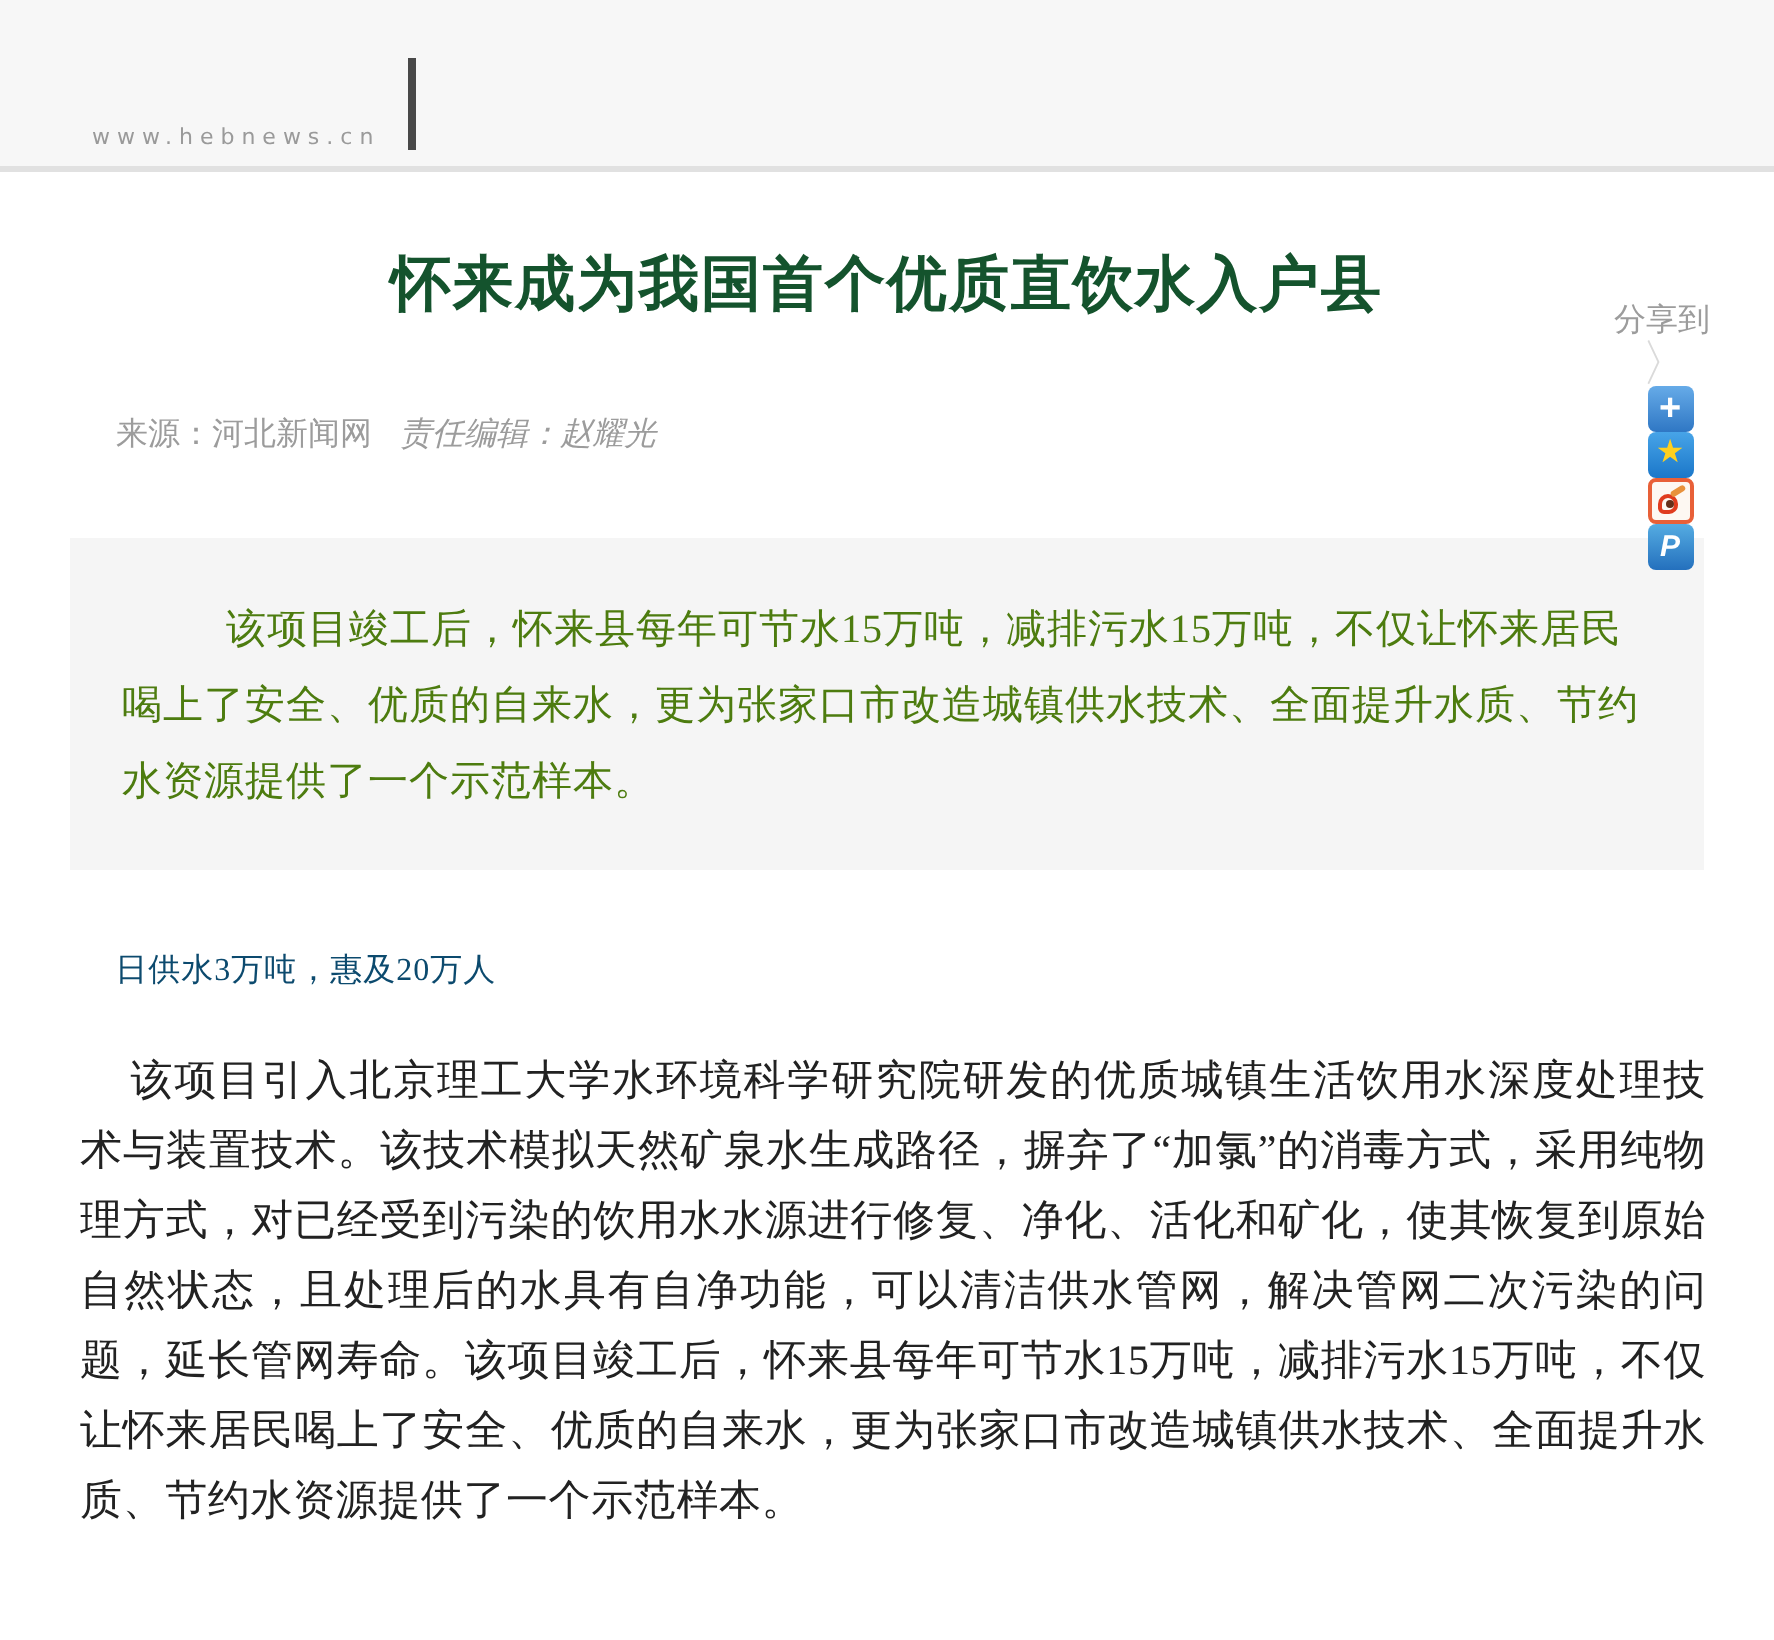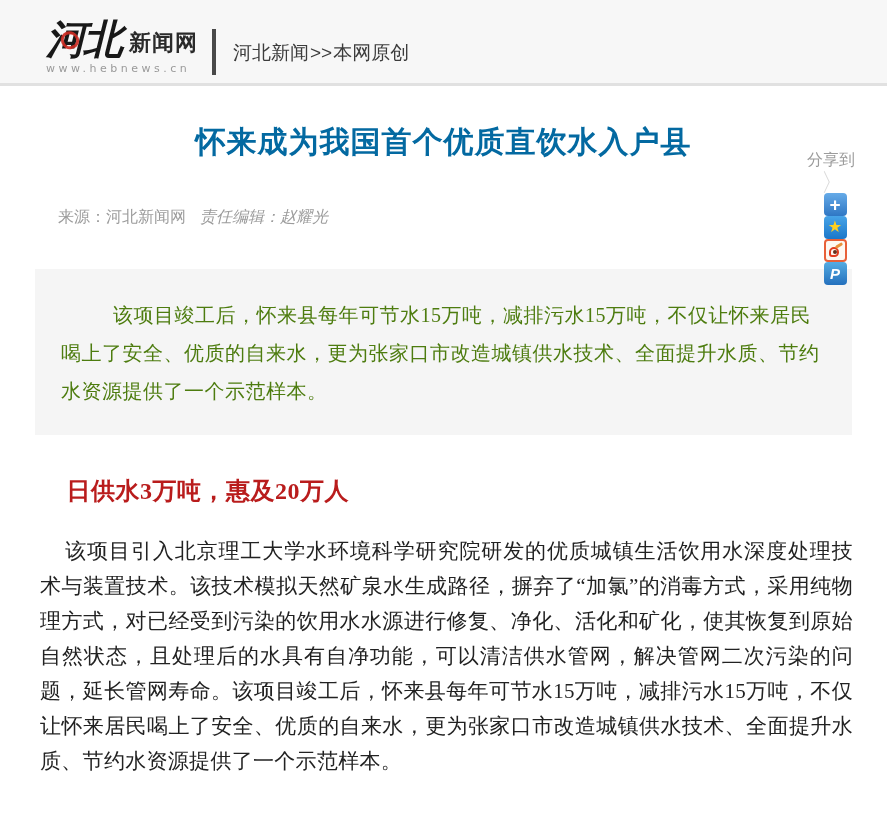--- a/index.html
+++ b/index.html
@@ -39,21 +39,21 @@
   .breadcrumb{
     font-family:"Liberation Sans", sans-serif;font-size:19px;color:#3c3c3c;
     padding-bottom:9px;white-space:nowrap;
   }
   .breadcrumb .crumb{cursor:pointer;}
   .breadcrumb .crumb-sep{margin:0 1px;color:#3c3c3c;}
   
   .article-title{
     margin:36px 40px 0;text-align:center;
     font-family:"Liberation Sans", sans-serif;
-    font-size:30px;font-weight:bold;color:#0369a1;letter-spacing:1px;
+    font-size:30px;font-weight:bold;color:#14532d;letter-spacing:1px;
   }
   
   .meta-row{
     margin:42px 32px 0;display:flex;align-items:center;
     font-size:16px;color:#9c9c9c;height:24px;
   }
   .meta-date{
     font-family:"DejaVu Sans Mono", monospace;font-size:16px;letter-spacing:1px;
   }
   .meta-source{margin-left:26px;}
@@ -81,43 +81,35 @@
   .summary-box{
     margin:40px 35px 0;background:#f5f5f5;
     padding:27px 26px 25px;box-sizing:border-box;
     font-size:20px;line-height:38px;color:#4d7c0f;
     text-indent:2.6em;letter-spacing:.5px;
   }
   
   .article-body{margin:0 34px 0 40px;}
   .article-subheading{
     margin:40px 0 0;text-indent:1.1em;
-    font-size:24px;font-weight:bold;color:#b91c1c;letter-spacing:.5px;
+    font-size:16px;font-weight:normal;color:#0c4a6e;letter-spacing:.5px;
   }
   .article-para{
     margin:27px 0 0;font-size:21px;line-height:35px;color:#222222;
     text-indent:1.2em;text-align:justify;letter-spacing:.3px;
   }
 </style>
 </head>
 <body>
 
 <div class="site-header">
   <div class="logo">
-    <div class="logo-row">
-      <span class="logo-cn">河北</span>
-      <span class="logo-swirl"></span>
-      <span class="logo-suffix">新闻网</span>
-    </div>
     <div class="logo-url">www.hebnews.cn</div>
   </div>
   <div class="header-divider"></div>
-  <div class="breadcrumb">
-    <span class="crumb">河北新闻</span><span class="crumb-sep">&gt;&gt;</span><span class="crumb">本网原创</span>
-  </div>
 </div>
 
 <h1 class="article-title">怀来成为我国首个优质直饮水入户县</h1>
 
 <div class="meta-row">
   <span class="meta-source"><span>来源：</span><span class="val">河北新闻网</span></span>
   <span class="meta-editor"><span>责任编辑：</span><span>赵耀光</span></span>
   <div class="share-box">
     <span class="share-label">分享到</span>
     <span class="share-chevron">〉</span>

